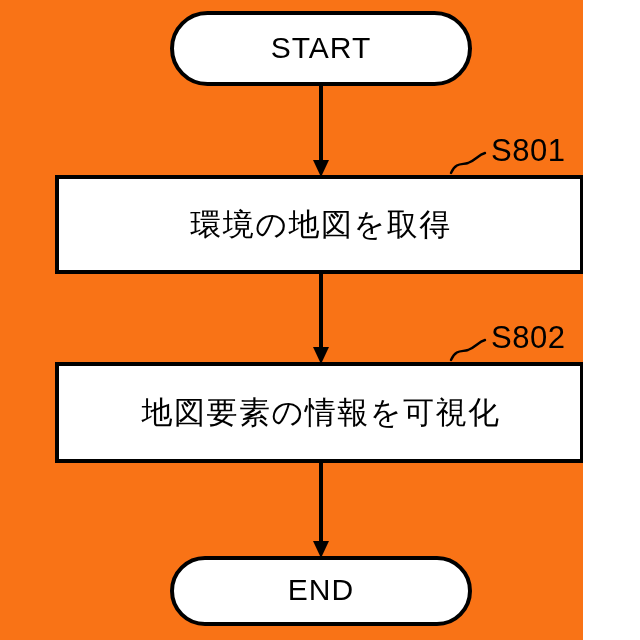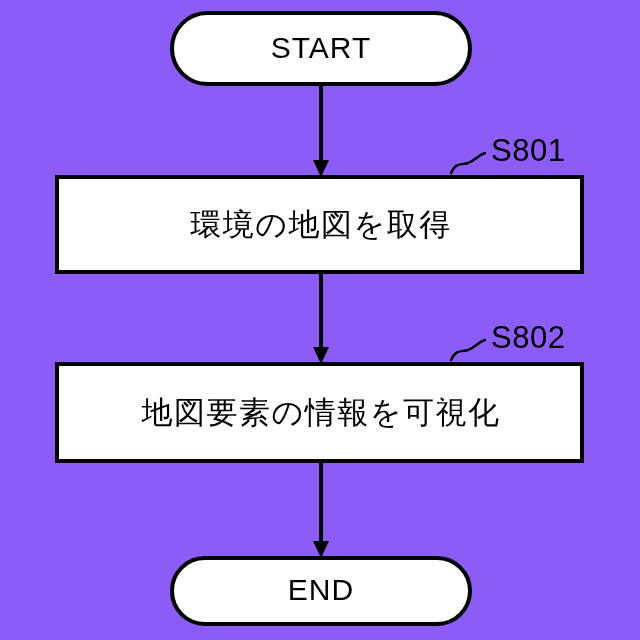--- a/index.html
+++ b/index.html
@@ -5,23 +5,23 @@
   html, body {
     margin: 0;
     padding: 0;
     background: #ffffff;
   }
   body {
     font-family: "Liberation Sans", "DejaVu Sans", sans-serif;
   }
   #flowchart-root {
     position: relative;
-    width: 640px;
+    width: 583px;
     height: 640px;
-    background: #8b5cf6;
+    background: #f97316;
     overflow: hidden;
   }
   #flow-svg {
     position: absolute;
     top: 0;
     left: 0;
     width: 640px;
     height: 640px;
     display: block;
   }

